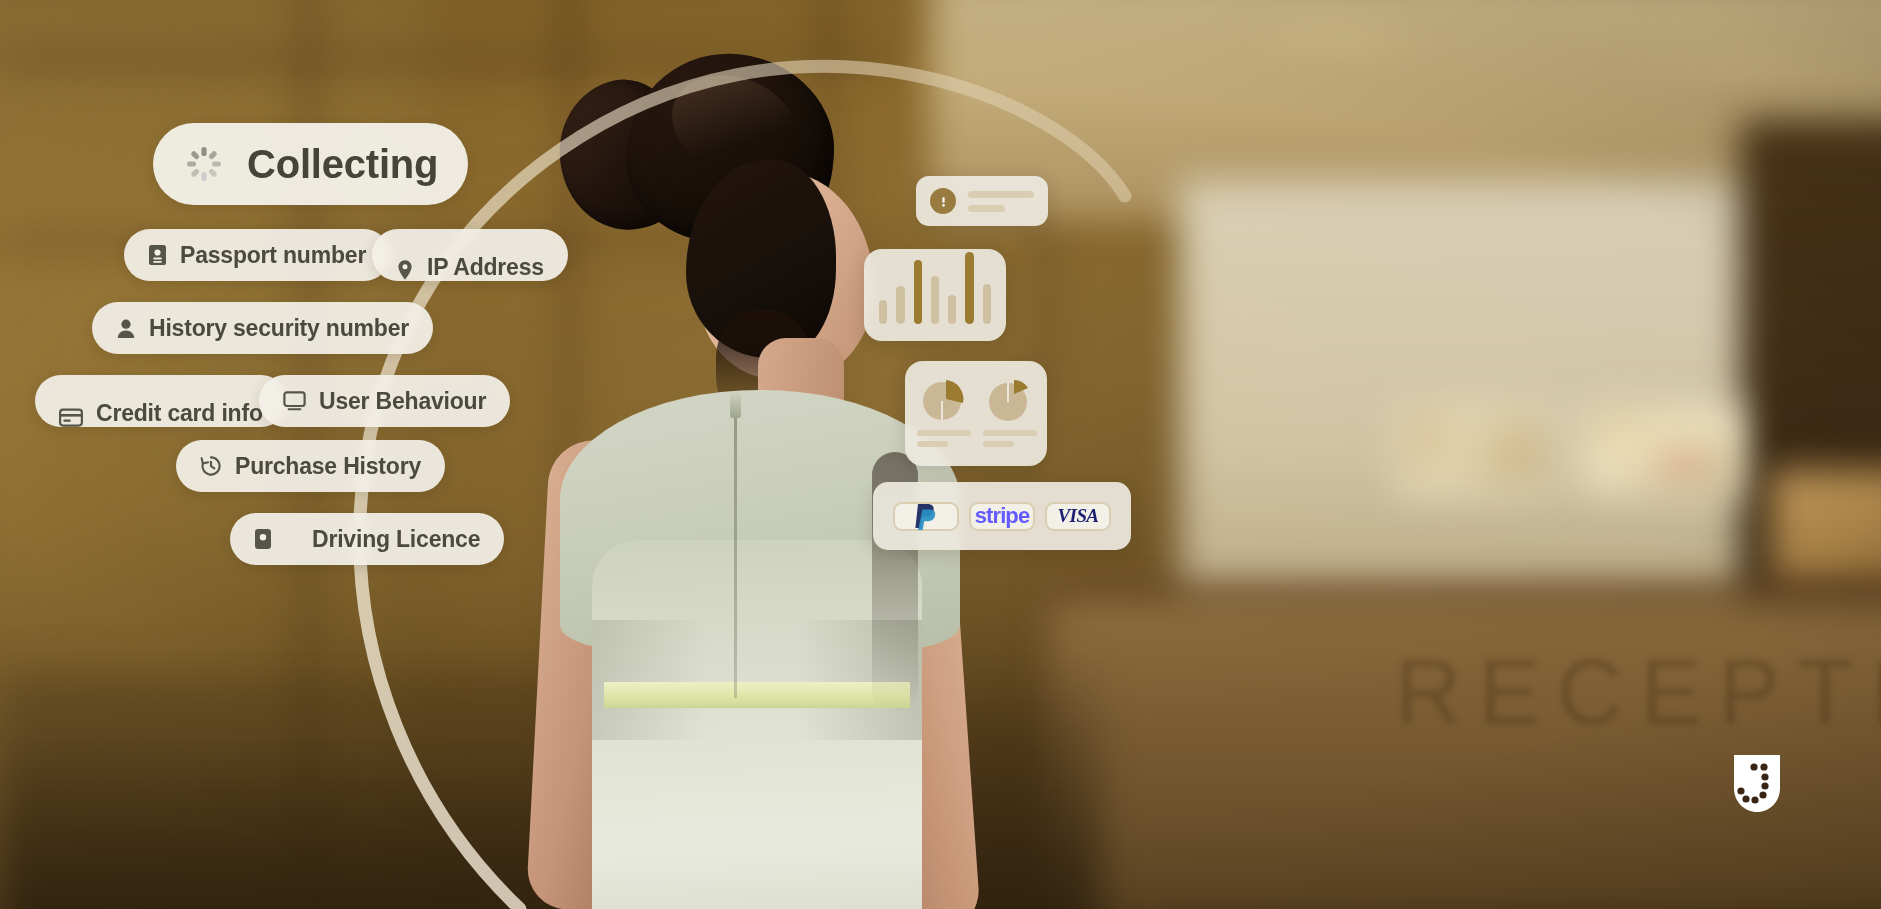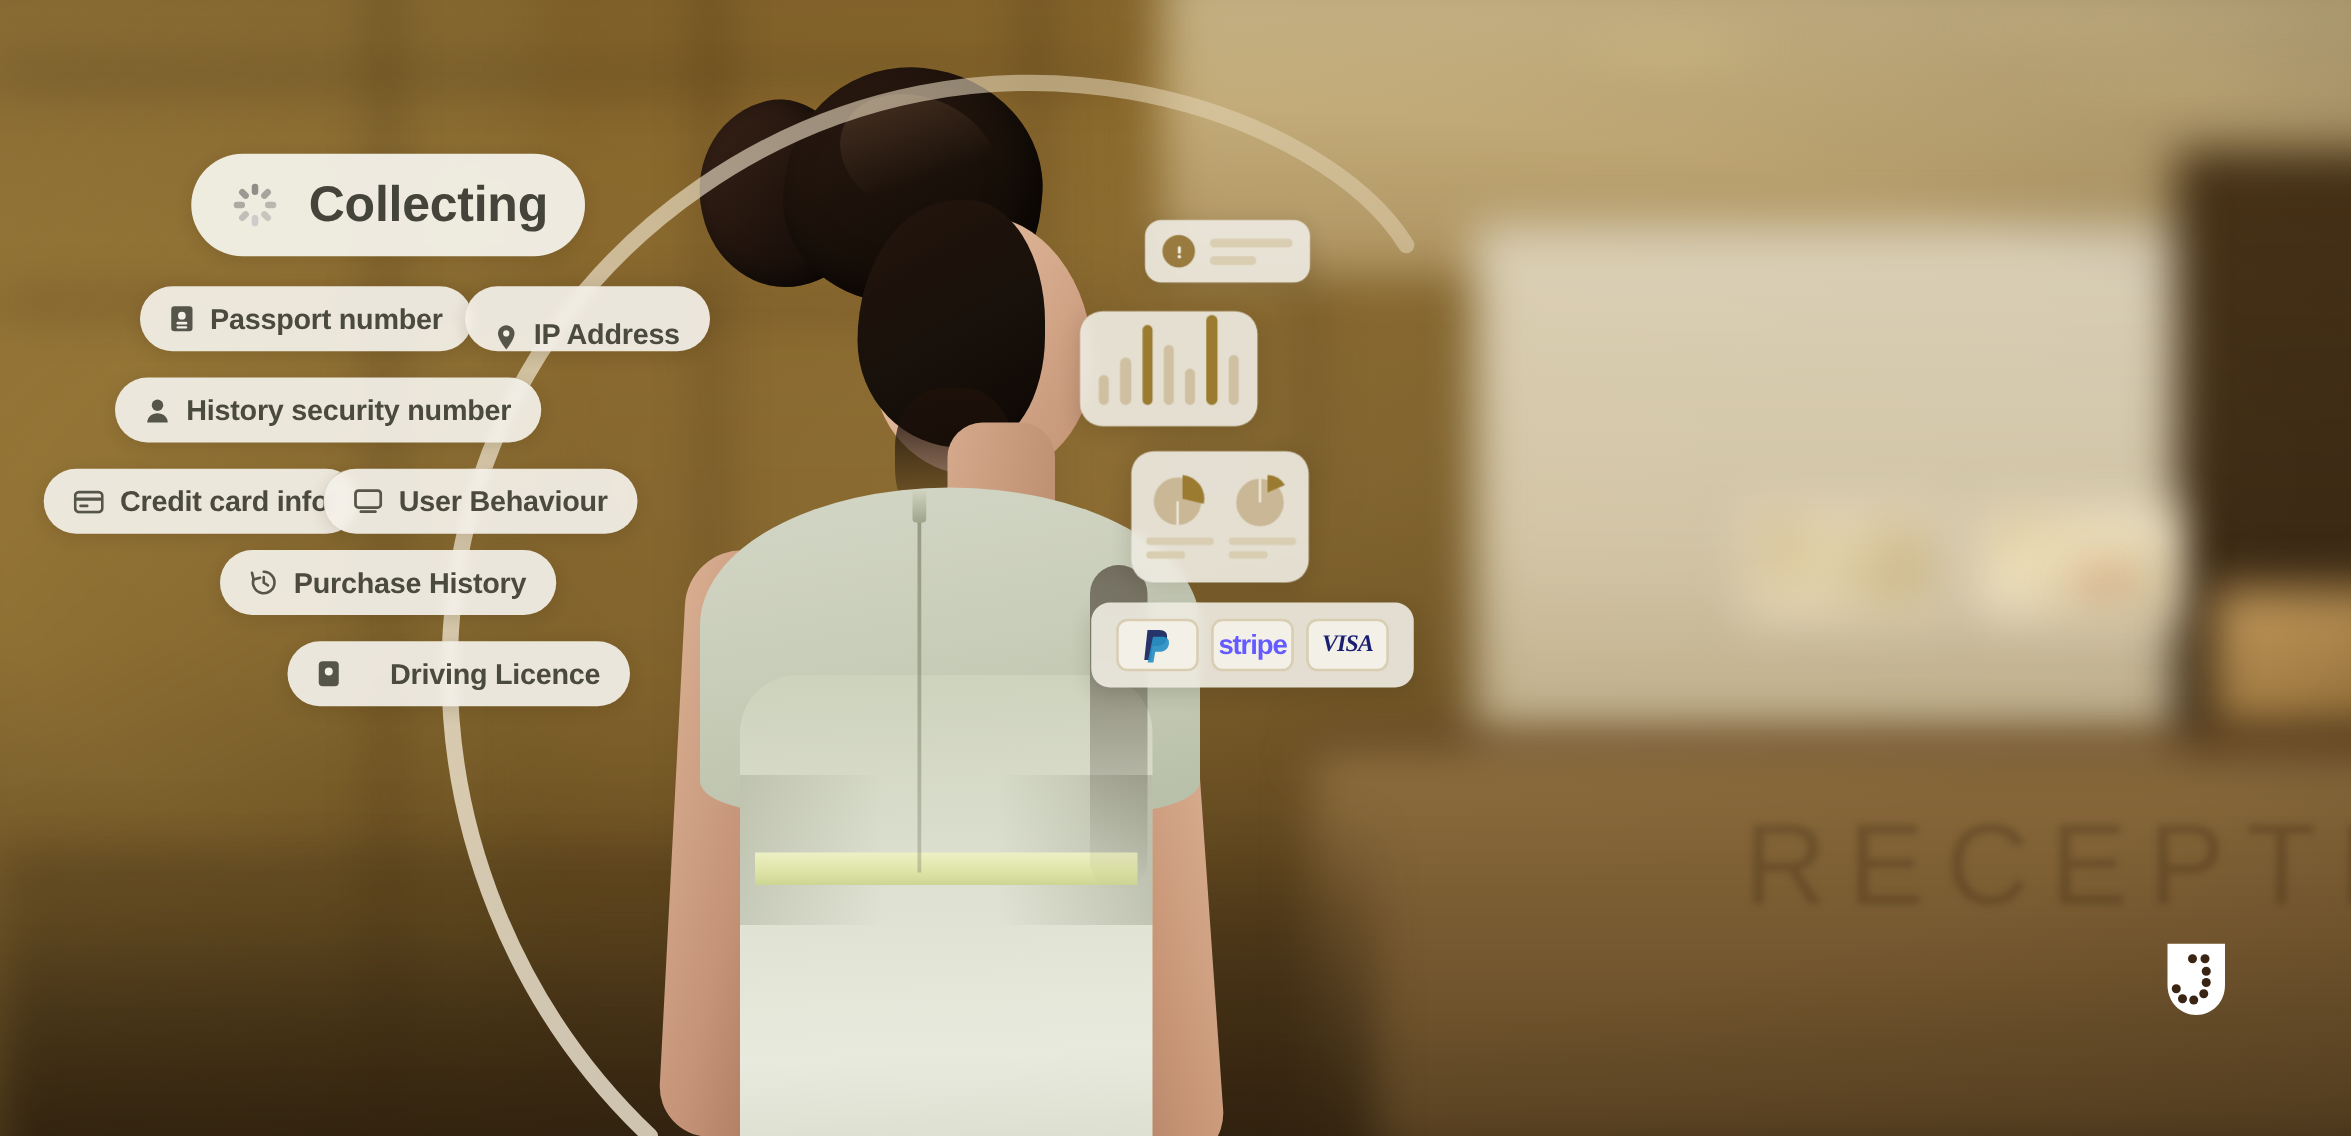--- a/index.html
+++ b/index.html
@@ -219,24 +219,24 @@
     padding: 0 30px 0 30px;
     gap: 22px;
     border-radius: 999px;
     background: rgba(243,241,233,0.95);
   }
   .pill-collecting .label { font-size: 40px; font-weight: 700; color: #44443a; }
 
   .pill-sm { height: 52px; padding: 0 24px; gap: 13px; }
   .pill-sm .label { font-size: 23px; }
 
-  .p-passport  { left: 112px; top: 229px; }
+  .p-passport  { left: 124px; top: 229px; }
   .p-ip        { left: 372px; top: 229px; align-items: flex-end; }
   .p-ssn       { left: 92px;  top: 302px; }
-  .p-credit    { left: 35px;  top: 375px; }
+  .p-credit    { left: 35px;  top: 375px; align-items: flex-end; }
   .p-behaviour { left: 259px; top: 375px; }
   .p-purchase  { left: 176px; top: 440px; }
   .p-driving   { left: 230px; top: 513px; gap: 40px; }
 
   
   .widget {
     position: absolute;
     background: rgba(237,233,223,0.92);
     border-radius: 18px;
     box-shadow: 0 4px 18px rgba(40,28,10,0.16);
@@ -274,21 +274,21 @@
   .pie-legend .sk-bar { width: 100%; height: 6px; }
   .pie-legend .sk-bar.short { width: 58%; }
 
   .w-pay {
     left: 873px; top: 482px; width: 258px; height: 68px;
     display: flex; align-items: center; justify-content: center; gap: 10px;
     padding: 0 12px;
     border-radius: 15px;
   }
   .pay-tile {
-    width: 66px; height: 42px;
+    width: 66px; height: 29px;
     background: #f3f0e8;
     border: 2px solid #d9cdb2;
     border-radius: 9px;
     display: flex; align-items: center; justify-content: center;
   }
   .pay-stripe-text {
     font-family: "Liberation Sans", sans-serif;
     font-size: 22px; font-weight: 700;
     color: #635bff; letter-spacing: -0.9px;
   }

